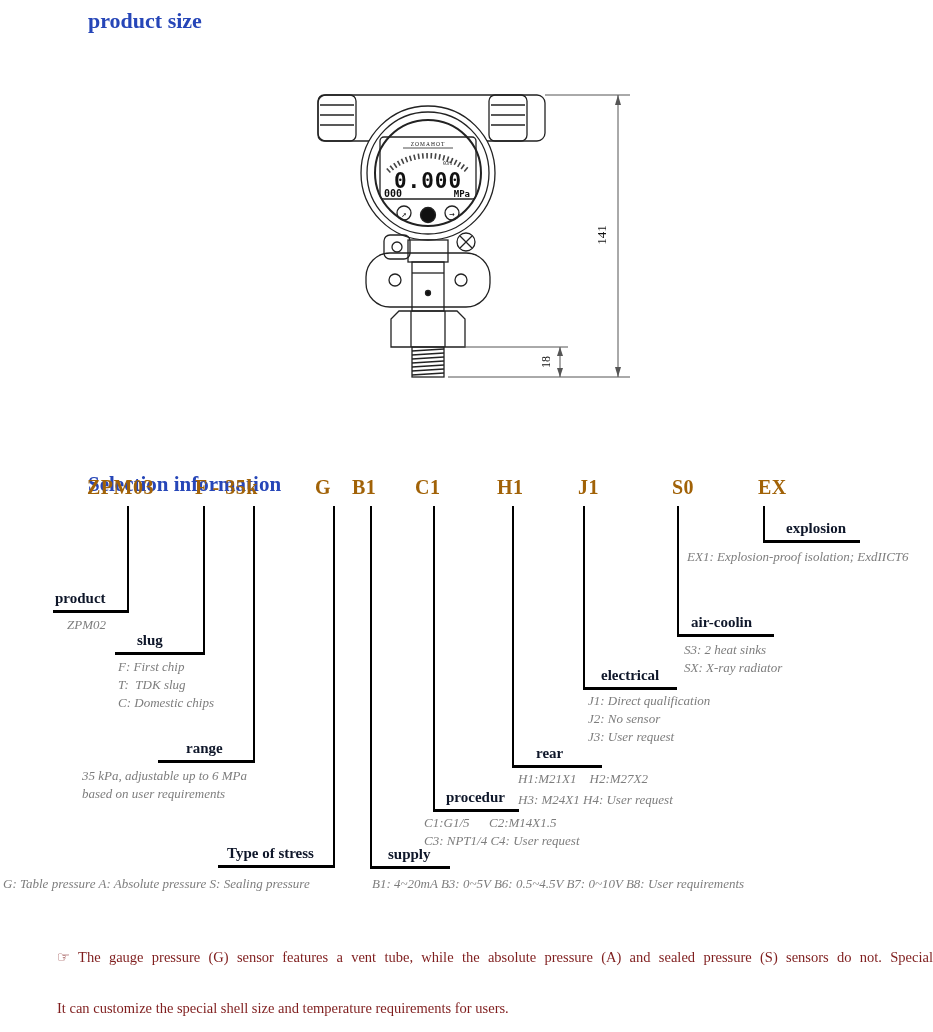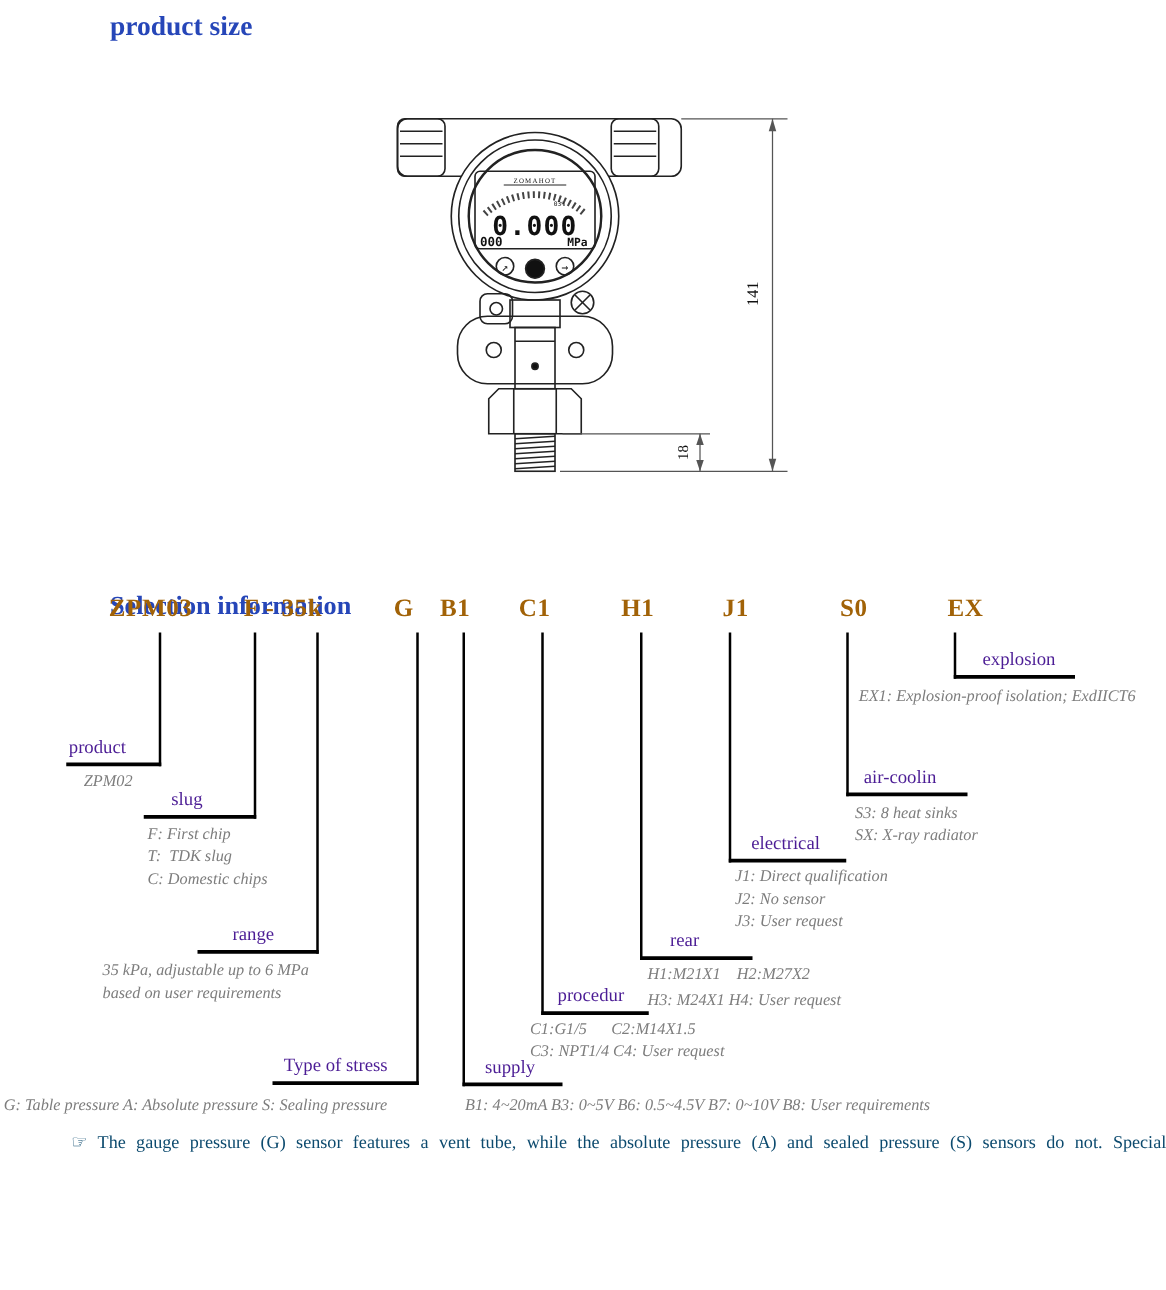--- a/index.html
+++ b/index.html
@@ -13,27 +13,27 @@
   }
   .h1{left:88px;top:8px;font-size:22px;}
   .h2{left:88px;top:436px;font-size:21px;margin-top:36px;}
   .code{
     position:absolute;top:476px;font-size:20px;font-weight:bold;color:#a16207;
     white-space:pre;letter-spacing:.5px;
   }
   .vline{position:absolute;width:2px;background:#000;}
   .uline{position:absolute;height:3px;background:#000;}
   .sec-label{
-    position:absolute;font-size:15px;font-weight:normal;color:#4c1d95;white-space:pre;
+    position:absolute;font-size:15px;font-weight:bold;color:#0f172a;white-space:pre;
   }
   .sec-item{
     position:absolute;font-size:13px;color:#7d7d7d;line-height:18px;white-space:pre;font-style:italic;
   }
   .note{
-    position:absolute;left:57px;width:876px;font-size:14.5px;color:#0c4a6e;
+    position:absolute;left:57px;width:876px;font-size:14.5px;color:#7f1d1d;margin-top:44px;
   }
   .note-justify{text-align:justify;text-align-last:justify;}
   svg text{font-family:"DejaVu Sans Mono",monospace;}
   svg .serif-t{font-family:"Liberation Serif","DejaVu Serif",serif;}
 </style>
 </head>
 <body>
 
 <div class="page">
 
@@ -191,20 +191,21 @@
   <div class="sec-item" style="left:424px;top:814px">C1:G1/5      C2:M14X1.5</div>
   <div class="sec-item" style="left:424px;top:832px">C3: NPT1/4 C4: User request</div>
 
   <div class="sec-item" style="left:518px;top:770px">H1:M21X1    H2:M27X2</div>
   <div class="sec-item" style="left:518px;top:791px">H3: M24X1 H4: User request</div>
 
   <div class="sec-item" style="left:588px;top:692px">J1: Direct qualification</div>
   <div class="sec-item" style="left:588px;top:710px">J2: No sensor</div>
   <div class="sec-item" style="left:588px;top:728px">J3: User request</div>
 
-  <div class="sec-item" style="left:684px;top:641px">S3: 8 heat sinks</div>
+  <div class="sec-item" style="left:684px;top:641px">S3: 2 heat sinks</div>
   <div class="sec-item" style="left:684px;top:659px">SX: X-ray radiator</div>
 
   <div class="sec-item" style="left:687px;top:548px">EX1: Explosion-proof isolation; ExdIICT6</div>
 
   <div class="note note-justify" style="top:905px">☞  The gauge pressure (G) sensor features a vent tube, while the absolute pressure (A) and sealed pressure (S) sensors do not. Special</div>
+  <div class="note" style="top:956px">It can customize the special shell size and temperature requirements for users.</div>
 
 </div>
 
 </body></html>

